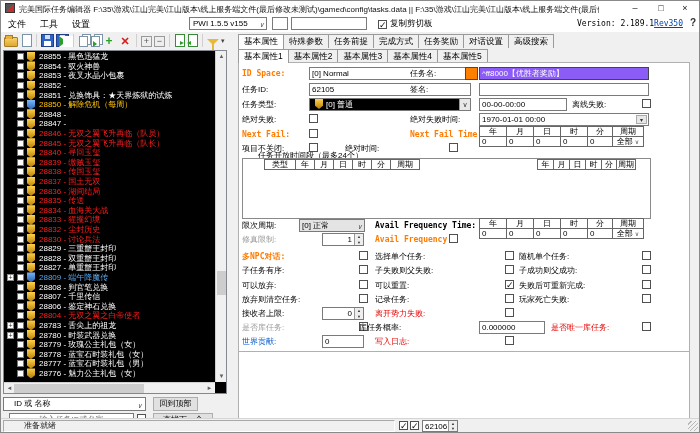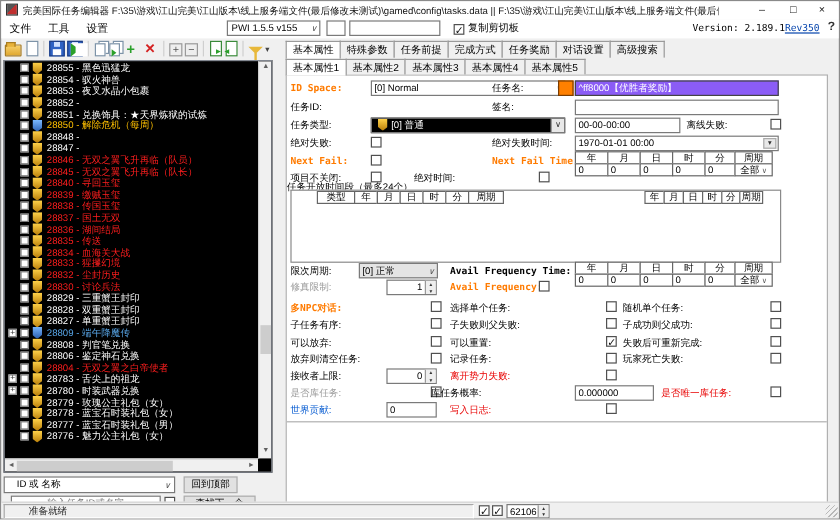--- a/index.html
+++ b/index.html
@@ -321,20 +321,26 @@
         <div class="trow">
           <span class="exp spacer"></span>
           <span class="tcb"></span>
           <span class="shield"></span>
           <span class="tlabel c-white">28808 - 判官笔兑换</span>
         </div>
         <div class="trow">
           <span class="exp spacer"></span>
           <span class="tcb"></span>
           <span class="shield"></span>
+          <span class="tlabel c-white">28807 - 千里传信</span>
+        </div>
+        <div class="trow">
+          <span class="exp spacer"></span>
+          <span class="tcb"></span>
+          <span class="shield"></span>
           <span class="tlabel c-white">28806 - 鉴定神石兑换</span>
         </div>
         <div class="trow">
           <span class="exp spacer"></span>
           <span class="tcb"></span>
           <span class="shield"></span>
           <span class="tlabel c-red">28804 - 无双之翼之白帝使者</span>
         </div>
         <div class="trow">
           <span class="exp">+</span>
@@ -393,20 +399,21 @@
 
   <div class="panel">
 
     <span class="lbl org" style="left:3px;top:6px;">ID Space:</span>
     <span class="combo" style="left:70px;top:4px;width:162px;"><span>[0] Normal</span><i class="carr">∨</i></span>
     <span class="lbl" style="left:171px;top:6px;">任务名:</span>
     <span class="swatch" style="left:226px;top:4px;"></span>
     <span class="inp inp-dark" style="left:240px;top:4px;width:170px;">^ff8000【优胜者奖励】</span>
 
     <span class="lbl" style="left:3px;top:22px;">任务ID:</span>
+    <span class="inp" style="left:70px;top:20px;width:162px;">62105</span>
     <span class="lbl" style="left:171px;top:22px;">签名:</span>
     <span class="inp" style="left:240px;top:20px;width:170px;"></span>
 
     <span class="lbl" style="left:3px;top:37px;">任务类型:</span>
     <span class="combo combo-dark" style="left:70px;top:35px;width:162px;"><span class="shield" style="display:inline-block;vertical-align:-2px;margin-right:3px;"></span><span>[0] 普通</span><span class="dbtn">∨</span></span>
     <span class="lbl" style="left:171px;top:37px;">时间限制:</span>
     <span class="inp" style="left:240px;top:35px;width:88px;">00-00-00:00</span>
     <span class="lbl" style="left:333px;top:37px;">离线失败:</span>
     <span class="cb" style="left:403px;top:36px;"></span>
 
@@ -435,21 +442,21 @@
           <span class="ttc val" style="width:26px">0</span>
           <span class="ttc" style="width:32px">全部<span class="carr2">∨</span></span>
         </div>
       </div>
 
     <span class="lbl" style="left:3px;top:81px;">项目不关闭:</span>
     <span class="cb" style="left:70px;top:80px;"></span>
     <span class="lbl" style="left:106px;top:81px;">绝对时间:</span>
     <span class="cb" style="left:210px;top:80px;"></span>
 
-    <span class="lbl" style="left:0;top:88px;">任务开放时间段（最多24个）</span>
+    <span class="lbl" style="left:19px;top:88px;">任务开放时间段（最多24个）</span>
     <div class="gbox" style="left:3px;top:95px;width:409px;height:61px;">
       <div class="ttr" style="height:11px;">
           <span class="ttc nob" style="width:22px"></span>
           <span class="ttc" style="width:32px">类型</span>
           <span class="ttc" style="width:20px">年</span>
           <span class="ttc" style="width:20px">月</span>
           <span class="ttc" style="width:20px">日</span>
           <span class="ttc" style="width:20px">时</span>
           <span class="ttc" style="width:20px">分</span>
           <span class="ttc" style="width:30px">周期</span>

